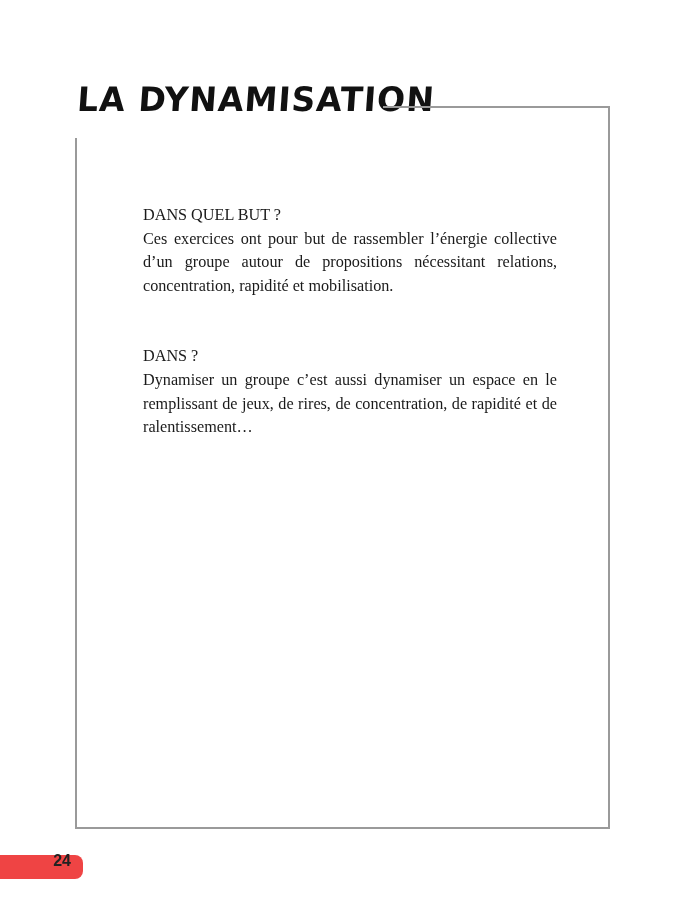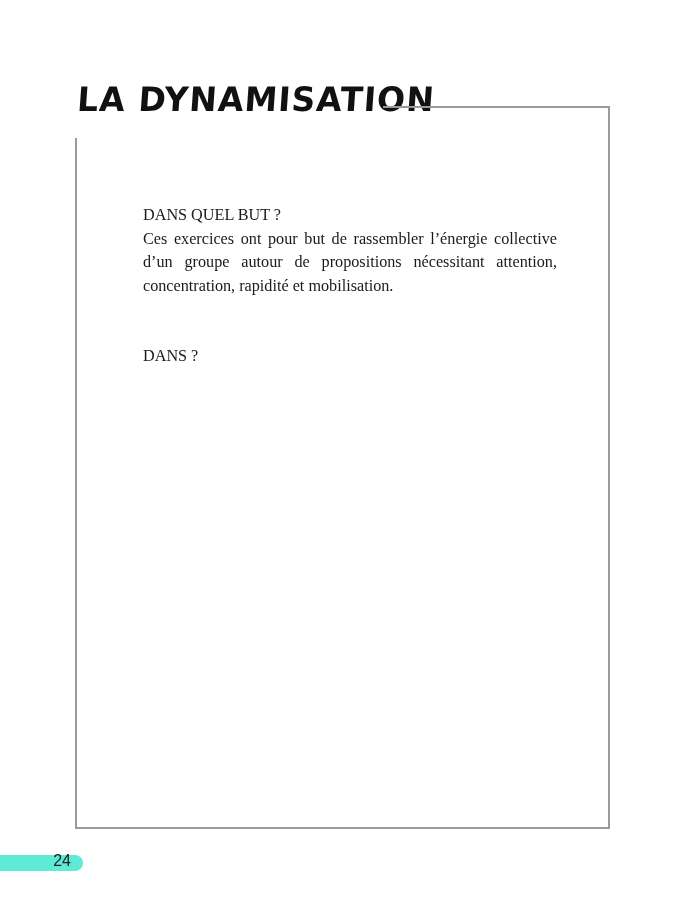--- a/index.html
+++ b/index.html
@@ -9,37 +9,38 @@
            font-size:33px; font-weight:bold; letter-spacing:1px; color:#111;
            transform:skewX(-4deg) scaleY(1.02); transform-origin:left bottom; }
   .line-top { position:absolute; left:383px; top:106px; width:227px; height:2px; background:#9a9a9a; }
   .line-right { position:absolute; left:608px; top:106px; width:2px; height:723px; background:#9a9a9a; }
   .line-bottom { position:absolute; left:76px; top:827px; width:534px; height:2px; background:#9a9a9a; }
   .line-left { position:absolute; left:75px; top:138px; width:2px; height:691px; background:#9a9a9a; }
   .content { position:absolute; left:143px; top:204px; width:414px; font-size:16.2px; line-height:23.6px; }
   .content p { margin:0; text-align:justify; text-align-last:left; }
   .heading { text-align:center; }
   .gap { height:47px; }
-  .pagebar { position:absolute; left:0; top:855px; width:83px; height:16px; background:#5eead4;
-             border-radius:0 8px 8px 0; }
+  .pagebar { position:absolute; left:0; top:855px; width:83px; height:24px; background:#ef4444;
+             border-radius:0 8px 8px 0;font-weight:bold; }
   .pagenum { position:absolute; right:12px; top:-3px; font-family:"Liberation Sans",sans-serif;
              font-size:16px; color:#222; }
 </style>
 </head>
 <body>
 
 <div class="title">LA DYNAMISATION</div>
 
 <div class="line-top"></div>
 <div class="line-right"></div>
 <div class="line-bottom"></div>
 <div class="line-left"></div>
 
 <div class="content">
   <p class="heading">DANS QUEL BUT ?</p>
-  <p>Ces exercices ont pour but de rassembler l’énergie collective d’un groupe autour de propositions nécessitant attention, concentration, rapidité et mobilisation.</p>
+  <p>Ces exercices ont pour but de rassembler l’énergie collective d’un groupe autour de propositions nécessitant relations, concentration, rapidité et mobilisation.</p>
   <div class="gap"></div>
   <p class="heading">DANS ?</p>
+  <p>Dynamiser un groupe c’est aussi dynamiser un espace en le remplissant de jeux, de rires, de concentration, de rapidité et de ralentissement…</p>
 </div>
 
 <div class="pagebar">
   <span class="pagenum">24</span>
 </div>
 
 </body></html>

